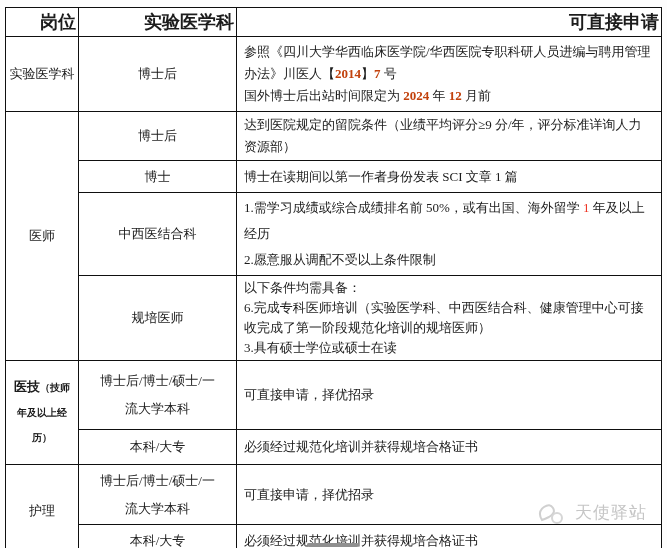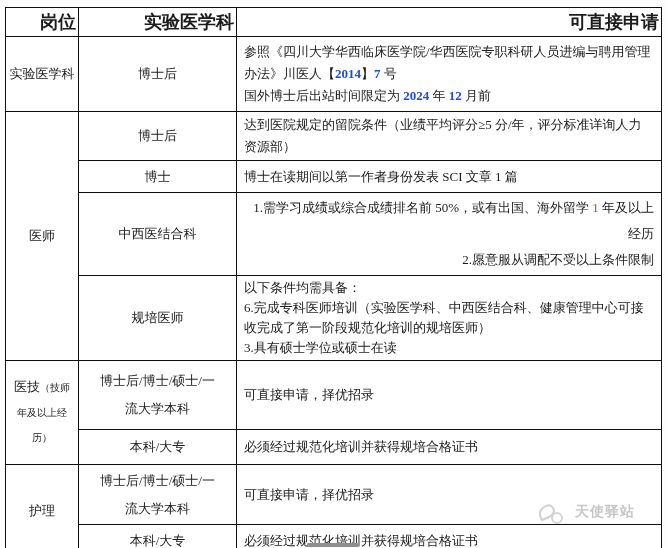--- a/index.html
+++ b/index.html
@@ -12,32 +12,32 @@
     position:absolute;left:5px;top:7px;width:656px;
     border-collapse:collapse;table-layout:fixed;
     background:#fff;
   }
   .tbl td,.tbl th{border:1px solid #0f0f0f;overflow:hidden;}
   .tbl th{font-size:18px;font-weight:bold;text-align:right;padding:2px;}
   .cc{text-align:center;vertical-align:middle;font-size:13px;padding:1px 2px;}
   .cond{vertical-align:middle;font-size:13px;padding:2px 7px;text-align:left;}
   .cond p{margin:0;}
   .ln22{line-height:22px;}
-  .ln26{line-height:26px;text-align:right;}
+  .ln26{line-height:26px;}
   .ln20{line-height:20px;}
   .gap{margin-top:3px;}
-  .num{font-weight:bold;color:#1d4ed8;}
+  .num{font-weight:bold;color:#c2410c;}
   .red{color:#ee3524;}
   .cat2{line-height:28px;}
   .pos-note{font-size:10px;}
-  .pos-wrap{line-height:24px;}
+  .pos-wrap{line-height:24px;font-weight:bold;}
   .watermark{
     position:absolute;left:536px;top:498px;height:28px;
     display:flex;align-items:center;gap:5px;
-    color:#c6c6c6;font-size:14px;font-weight:bold;letter-spacing:1px;
+    color:#c6c6c6;font-size:17px;font-weight:normal;letter-spacing:1px;
     white-space:nowrap;
   }
   .handle{
     position:absolute;left:307px;top:543px;width:52px;height:4px;
     background:#8f8f8f;border-radius:2px;
   }
 </style>
 </head>
 <body>
 
@@ -60,21 +60,21 @@
     <td class="cond">
       <p class="ln22"><span>参照《四川大学华西临床医学院/华西医院专职科研人员进编与聘用管理办法》川医人【</span><span class="num">2014</span><span>】</span><span class="num">7</span><span> 号</span></p>
       <p class="ln22 gap"><span>国外博士后出站时间限定为 </span><span class="num">2024</span><span> 年 </span><span class="num">12</span><span> 月前</span></p>
     </td>
   </tr>
 
   <tr style="height:41px">
     <td class="cc" rowspan="4">医师</td>
     <td class="cc">博士后</td>
     <td class="cond">
-      <p class="ln22">达到医院规定的留院条件（业绩平均评分≥5 分/年，评分标准详询人力资源部）</p>
+      <p class="ln22">达到医院规定的留院条件（业绩平均评分≥9 分/年，评分标准详询人力资源部）</p>
     </td>
   </tr>
 
   <tr style="height:32px">
     <td class="cc">博士</td>
     <td class="cond">
       <p class="ln22">博士在读期间以第一作者身份发表 SCI 文章 1 篇</p>
     </td>
   </tr>
 

